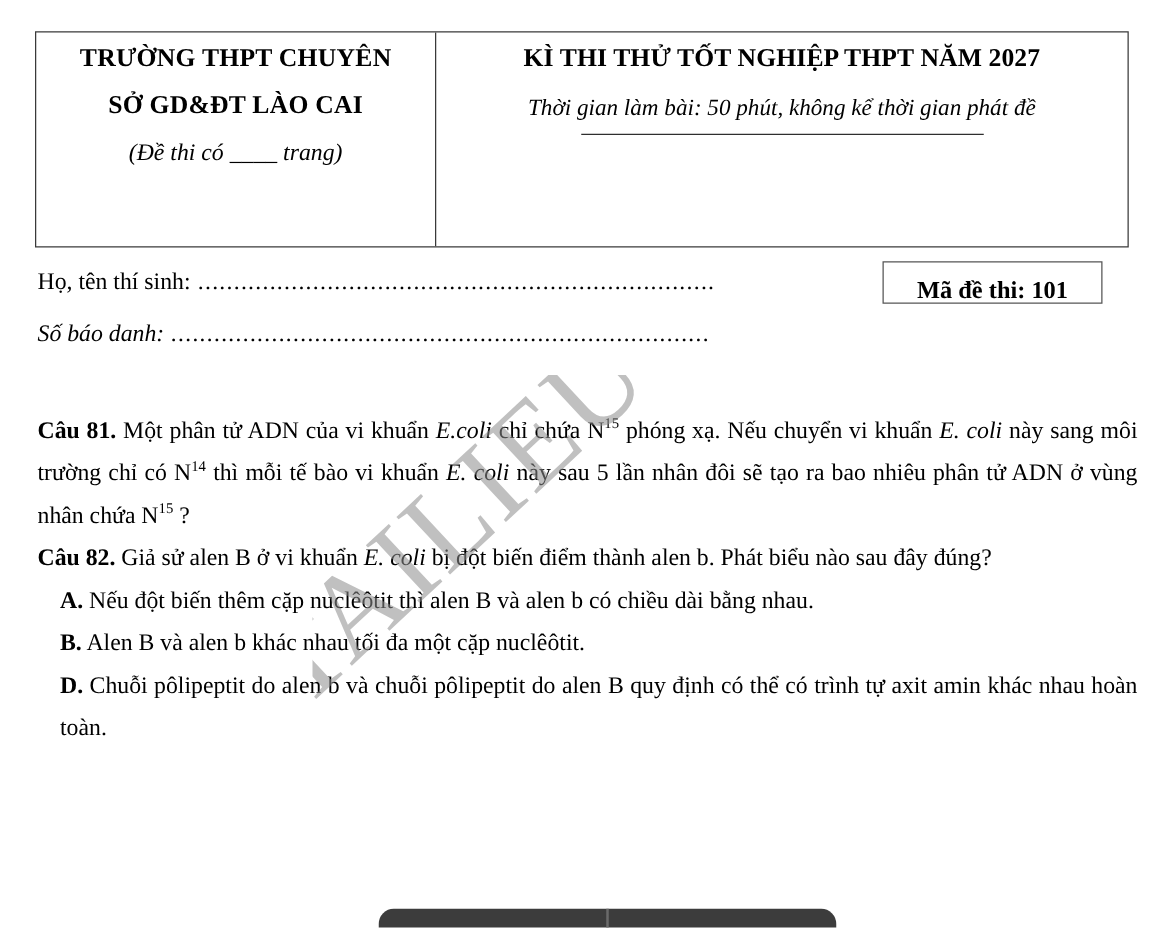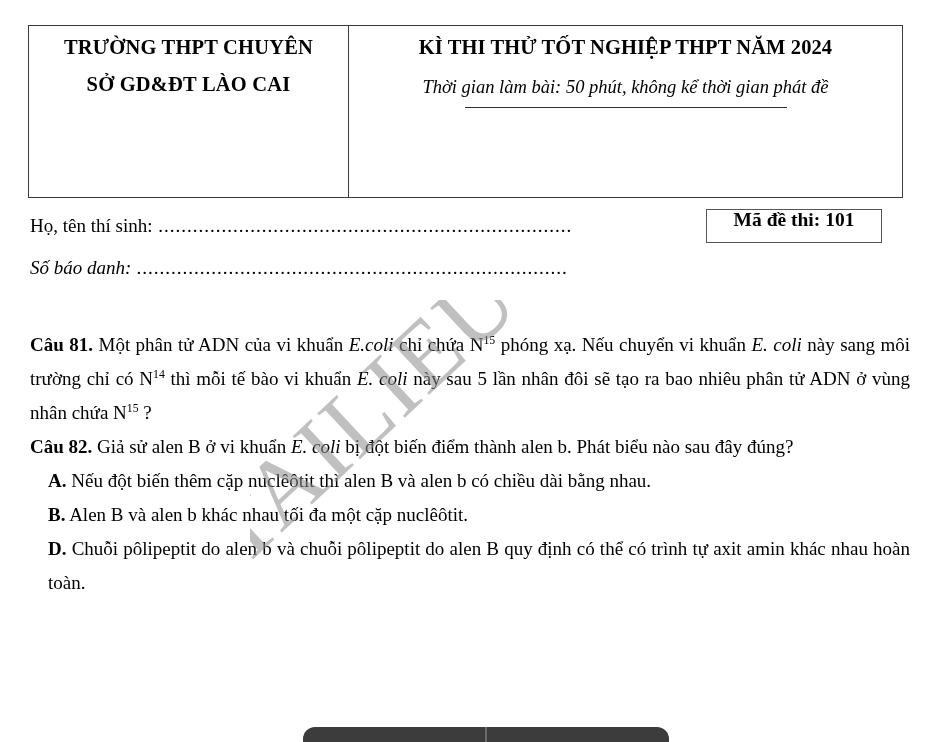--- a/index.html
+++ b/index.html
@@ -121,21 +121,21 @@
 
   
   .exam-code-box {
     position: absolute;
     left: 706px;
     top: 209px;
     width: 176px;
     height: 34px;
     border: 1.6px solid #555;
     display: flex;
-    align-items: flex-start;
+    align-items: flex-end;
     justify-content: center;
   }
   .exam-code-box span {
     font-weight: bold;
     font-size: 19.5px;
     line-height: 1.0;
   }
 
   
   .qbody {
@@ -216,23 +216,24 @@
 <div id="watermark">
   <div class="wm-text">TAILIEUONTHI.ORG</div>
 </div>
 
 <div id="page">
 
   <div class="header-table">
     <div class="header-cell-left">
       <div class="h-line-bold second">TRƯỜNG THPT CHUYÊN</div>
       <div class="h-line-bold">SỞ GD&amp;ĐT LÀO CAI</div>
+      <div class="h-line-italic">(Đề thi có ____ trang)</div>
     </div>
     <div class="header-cell-right">
-      <div class="r-title">KÌ THI THỬ TỐT NGHIỆP THPT NĂM 2024</div>
+      <div class="r-title">KÌ THI THỬ TỐT NGHIỆP THPT NĂM 2027</div>
       <div class="r-time">Thời gian làm bài: 50 phút, không kể thời gian phát đề</div>
       <div class="r-rule"></div>
     </div>
   </div>
 
   <div class="cand-row name">
     <span class="cand-label">Họ, tên thí sinh:</span><span class="dotted"> ........................................................................</span>
   </div>
   <div class="cand-row code">
     <span class="cand-label">Số báo danh:</span><span class="dotted"> ...........................................................................</span>

